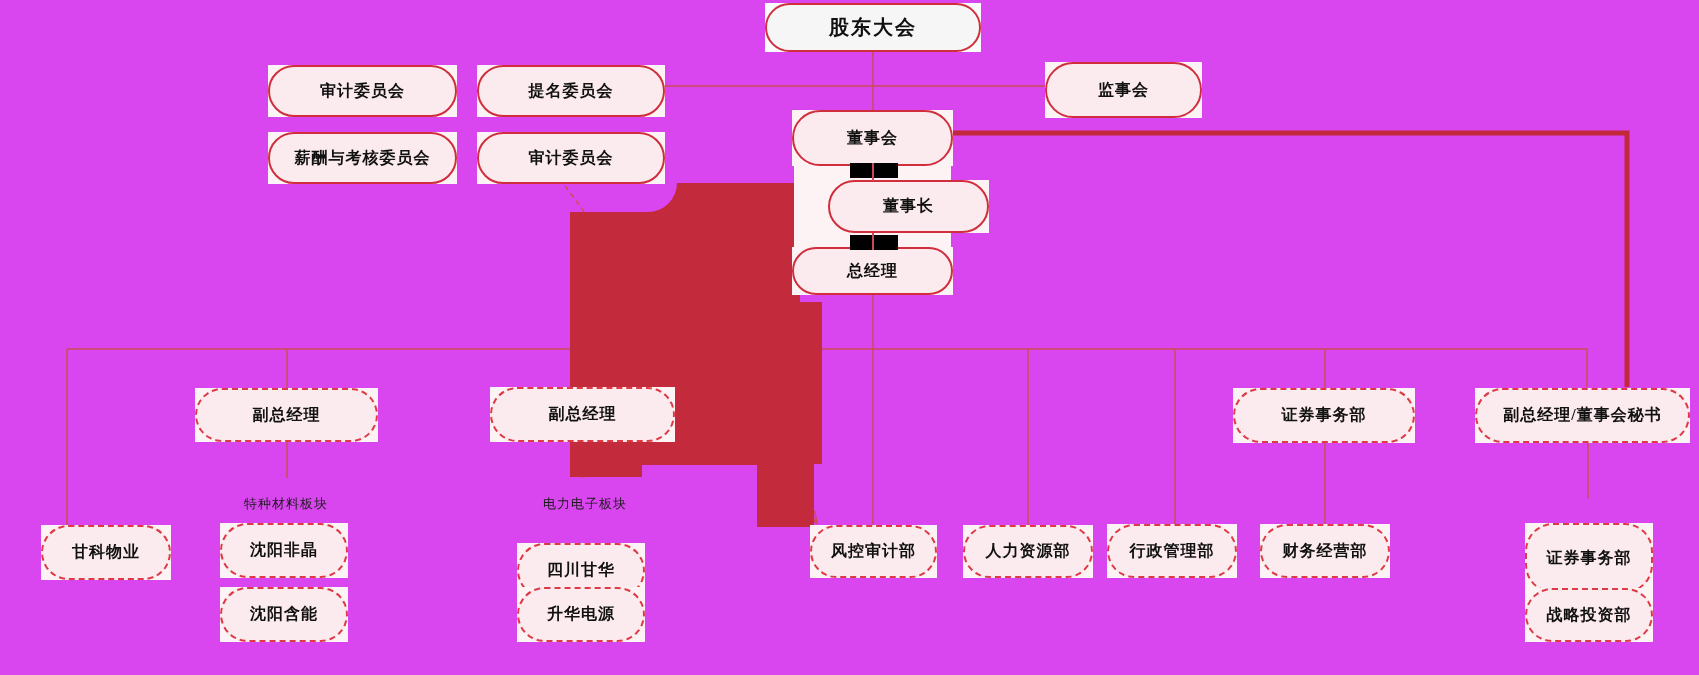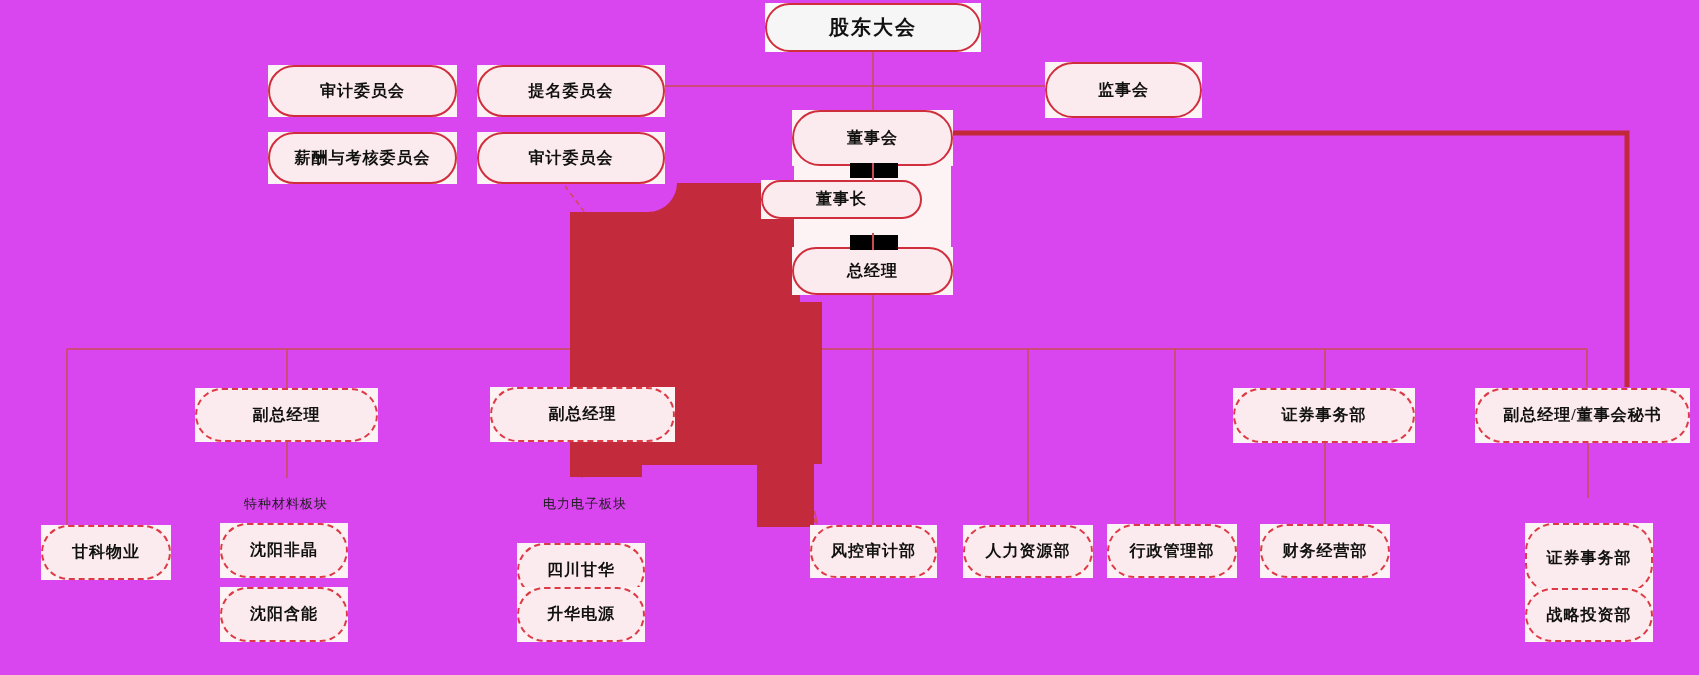--- a/index.html
+++ b/index.html
@@ -93,21 +93,21 @@
       <div class="node " style="left: 1045px; top: 62px; width: 157px; height: 56px;">
         <div class="pill">
           <span>监事会</span>
         </div>
       </div>
       <div class="node " style="left: 792px; top: 110px; width: 161px; height: 56px;">
         <div class="pill">
           <span>董事会</span>
         </div>
       </div>
-      <div class="node " style="left: 761px; top: 180px; width: 161px; height: 39px;">
+      <div class="node " style="left: 828px; top: 180px; width: 161px; height: 53px;">
         <div class="pill">
           <span>董事长</span>
         </div>
       </div>
       <div class="node " style="left: 792px; top: 247px; width: 161px; height: 48px;">
         <div class="pill">
           <span>总经理</span>
         </div>
       </div>
       <div class="node dashed" style="left: 195px; top: 388px; width: 183px; height: 54px;">

